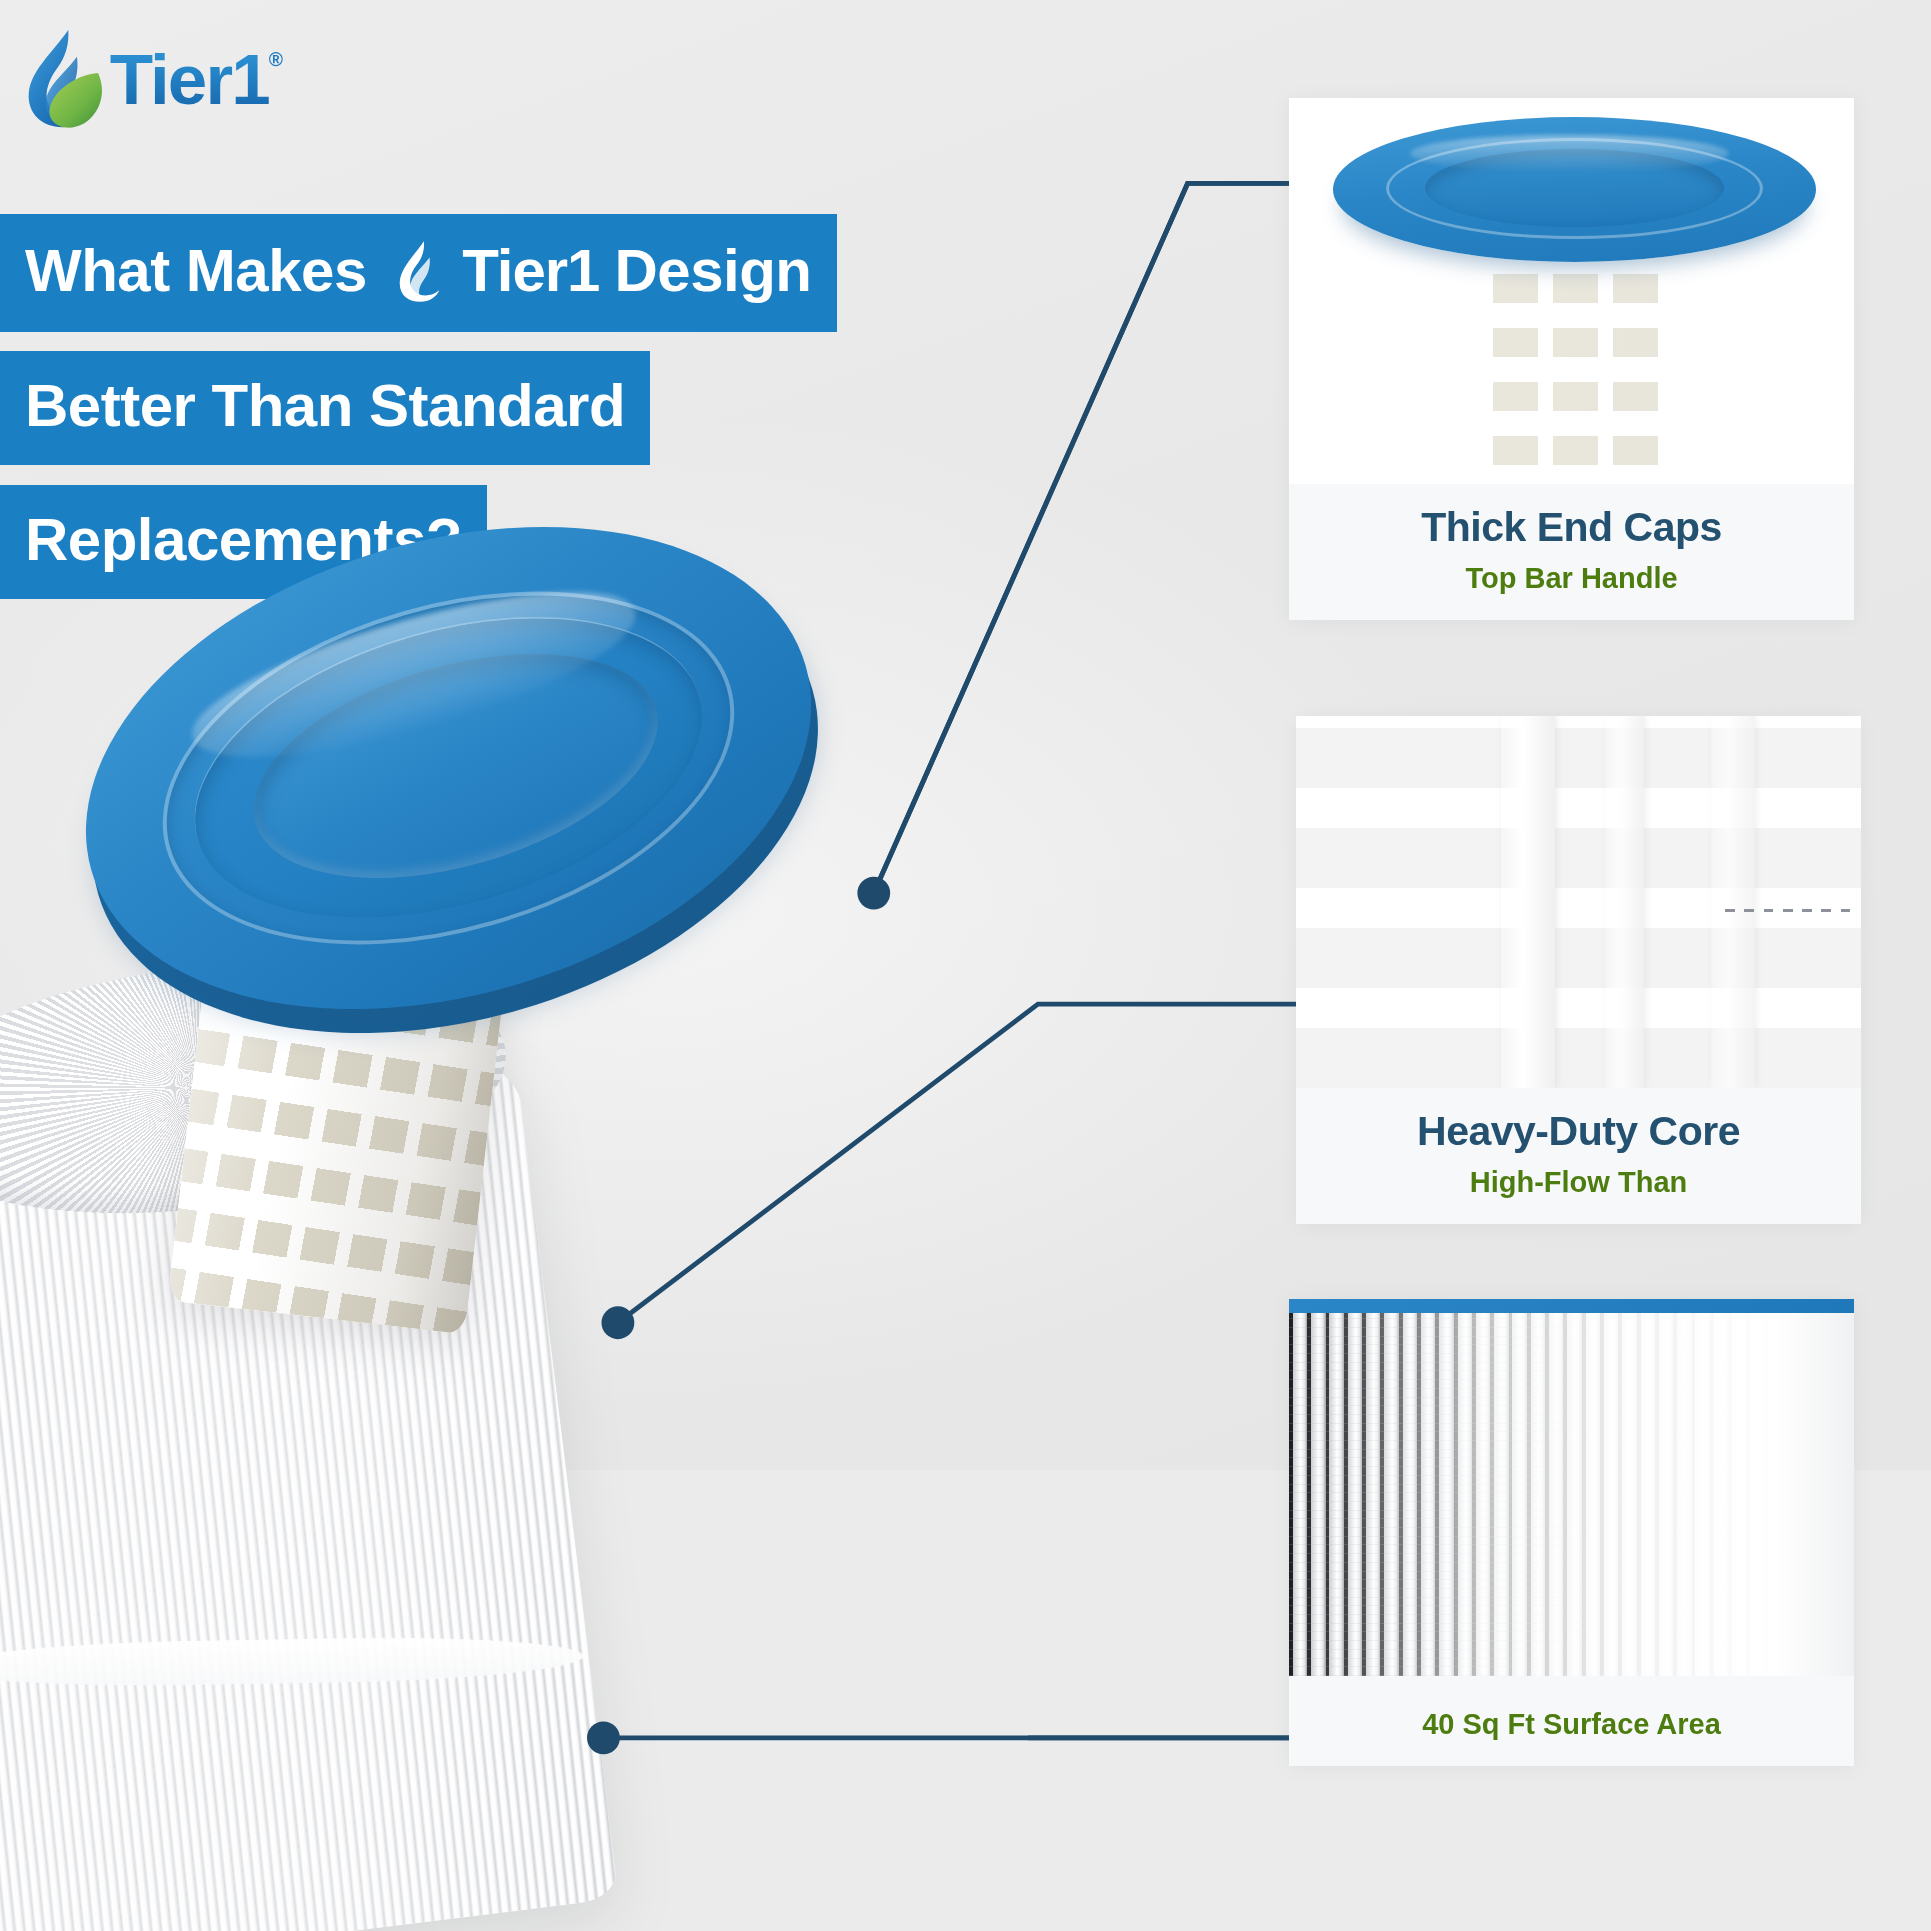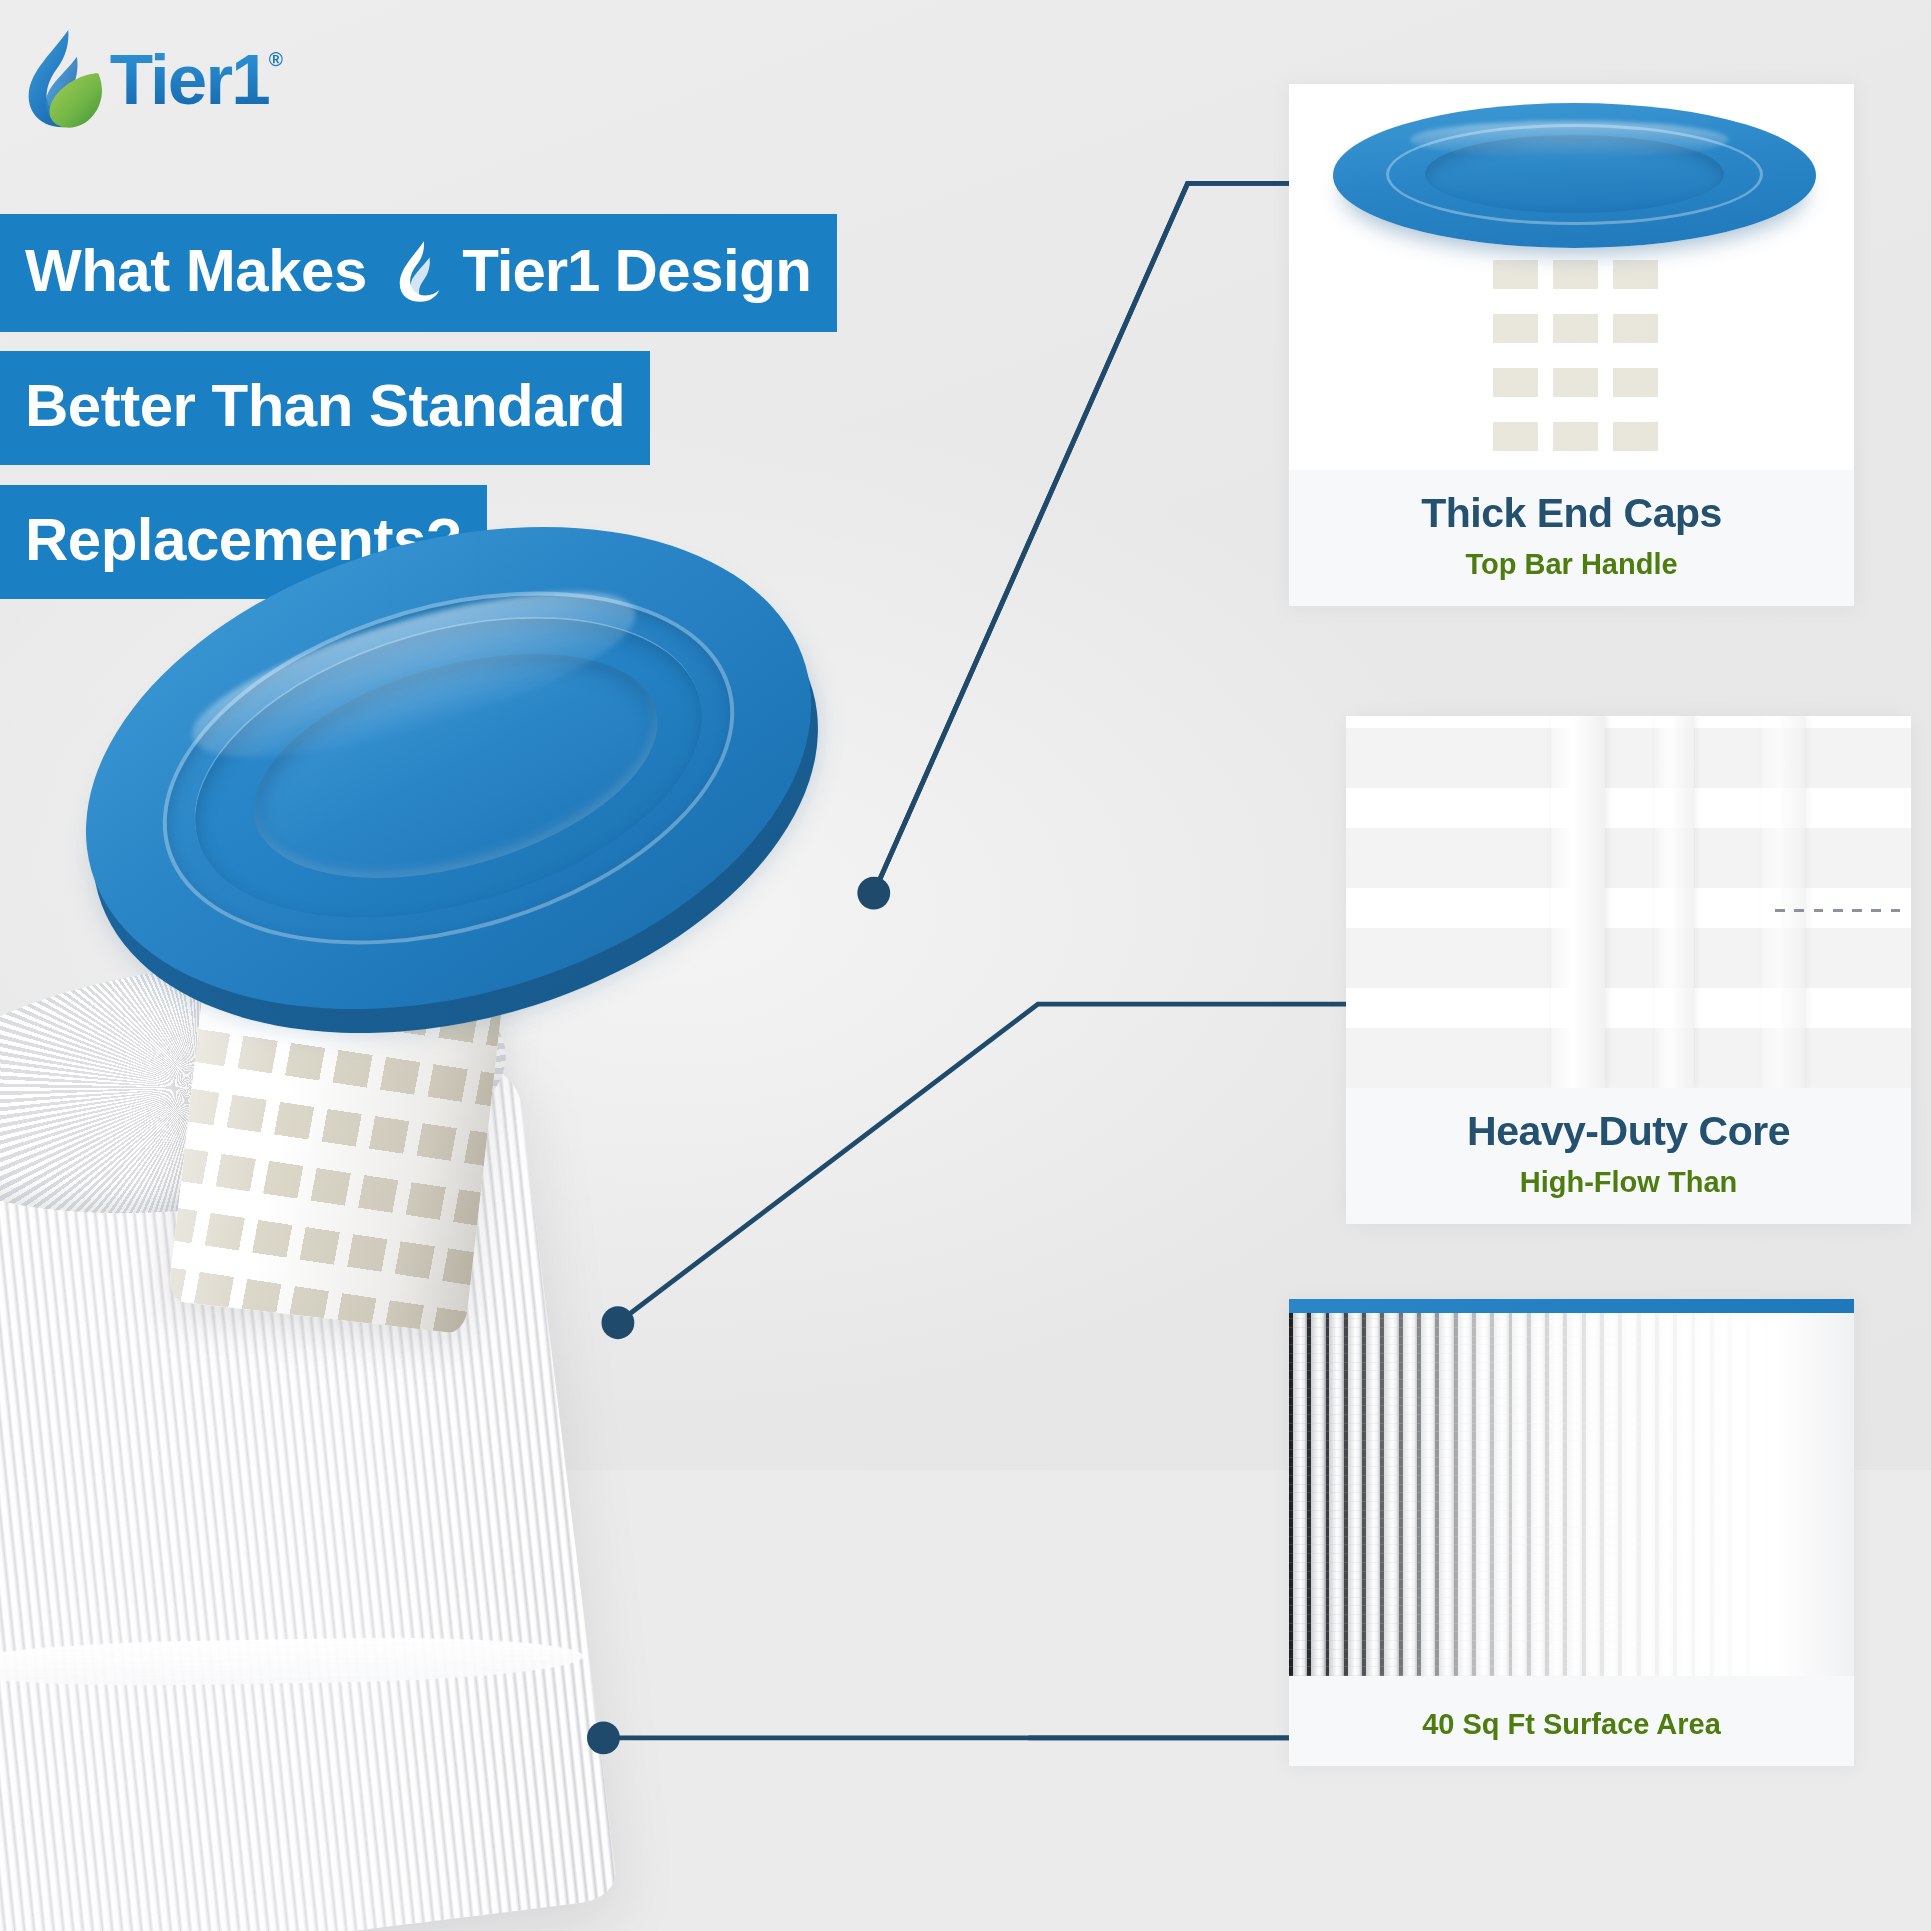--- a/index.html
+++ b/index.html
@@ -365,39 +365,39 @@
       <path d="M1355 190 L1230 190 L905 925"></path>
     </g>
     <circle cx="905" cy="925" r="17" fill="#1f4a6b"></circle>
     <circle cx="640" cy="1370" r="17" fill="#1f4a6b"></circle>
     <circle cx="625" cy="1800" r="17" fill="#1f4a6b"></circle>
     <circle cx="1440" cy="190" r="17" fill="#1f4a6b"></circle>
     <circle cx="1455" cy="1040" r="17" fill="#1f5f96"></circle>
     <circle cx="1378" cy="1795" r="17" fill="#1f5f96"></circle>
   </svg>
 
-  <div class="card" style="left:1289px; top:84px;">
+  <div class="card" style="left:1289px; top:98px;">
     <div class="card-photo" style="height:386px;">
       <div class="c1-core">
         <div class="c1-core-rows"></div>
         <div class="c1-core-cols"></div>
       </div>
       <div class="c1-cap">
         <div class="c1-cap-ring"></div>
         <div class="c1-cap-inner"></div>
         <div class="c1-cap-gloss"></div>
       </div>
     </div>
     <div class="card-caption">
       <div class="card-title">Thick End Caps</div>
       <div class="card-sub">Top Bar Handle</div>
     </div>
   </div>
 
-  <div class="card" style="left:1346px; top:716px;border-radius:20px;">
+  <div class="card" style="left:1296px; top:716px;border-radius:20px;">
     <div class="card-photo" style="height:372px;">
       <div class="c2-bg"></div>
       <div class="c2-slots"></div>
       <div class="c2-rib" style="left:205px; width:54px;"></div>
       <div class="c2-rib" style="left:309px; width:39px; opacity:.8;"></div>
       <div class="c2-rib" style="left:415px; width:44px; opacity:.7;"></div>
       <div class="c2-dash"></div>
     </div>
     <div class="card-caption">
       <div class="card-title">Heavy-Duty Core</div>

